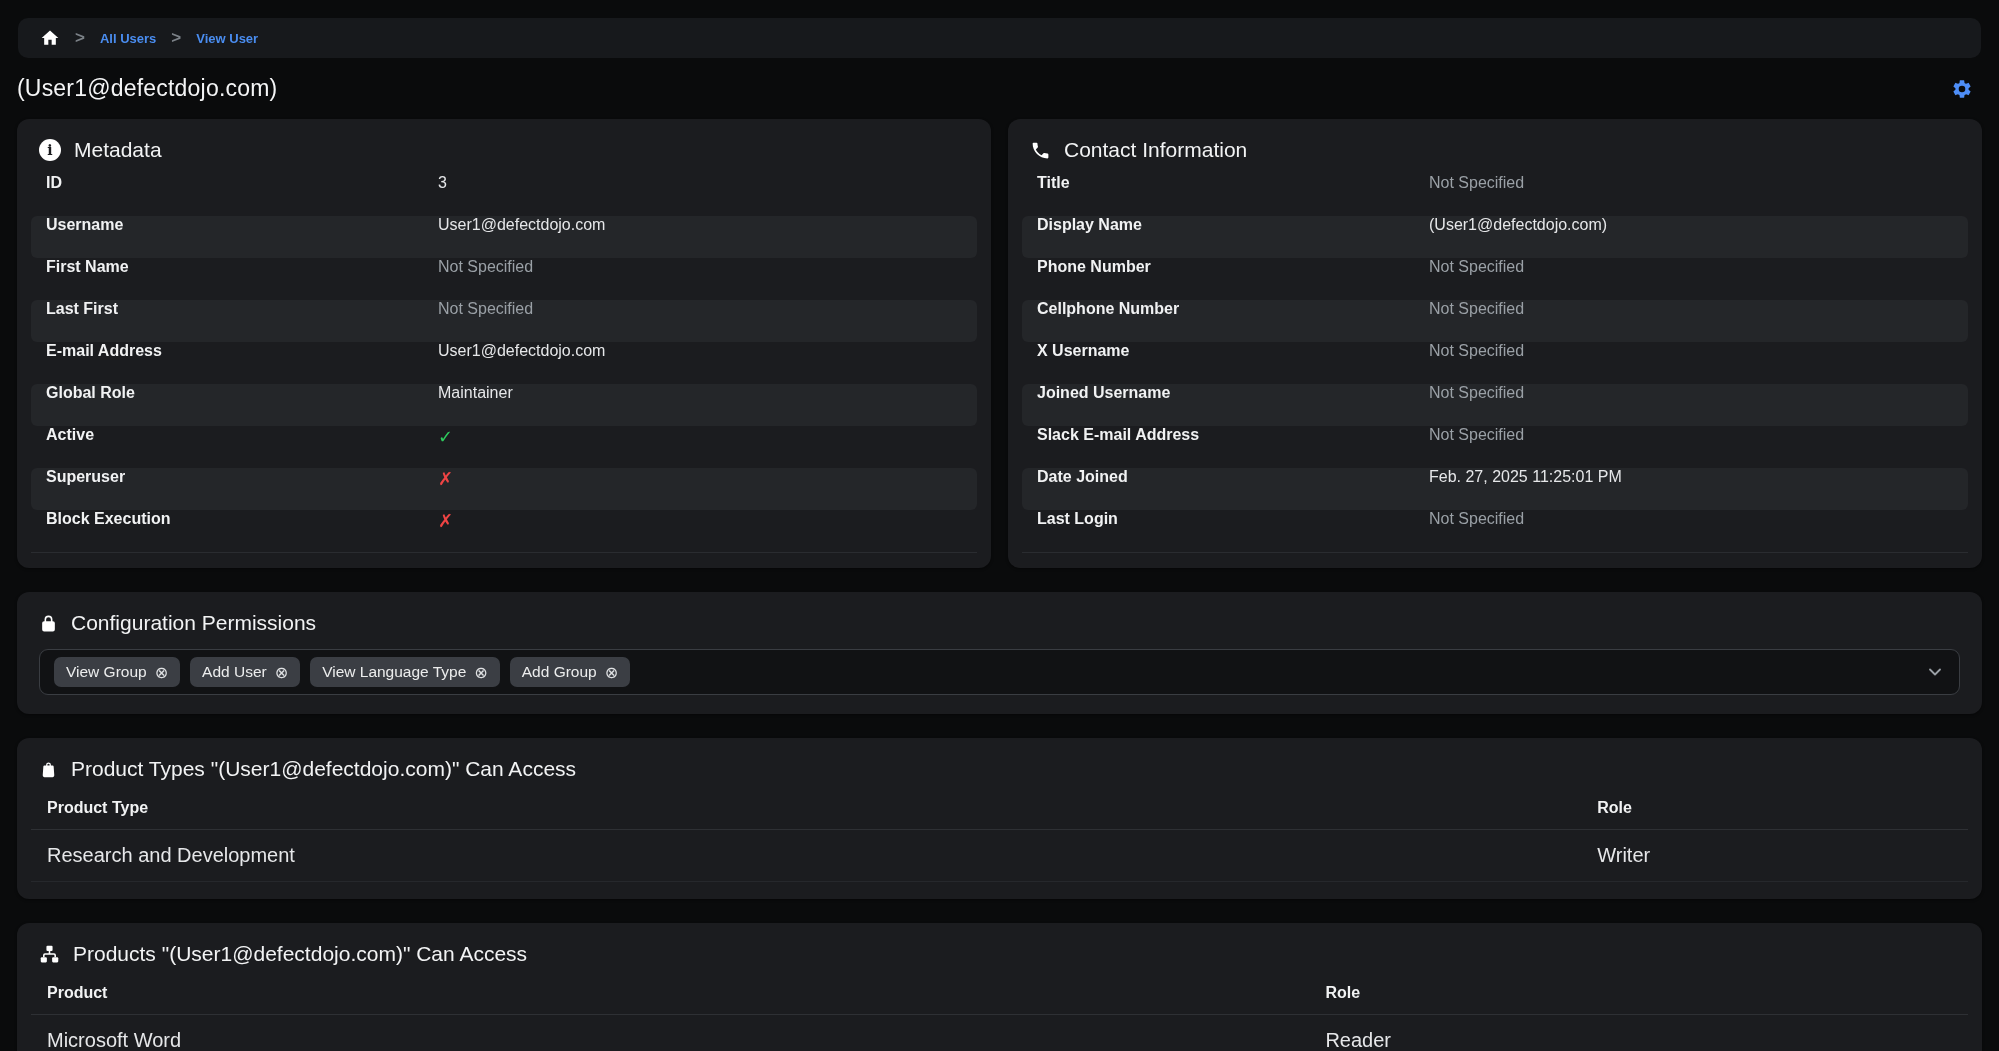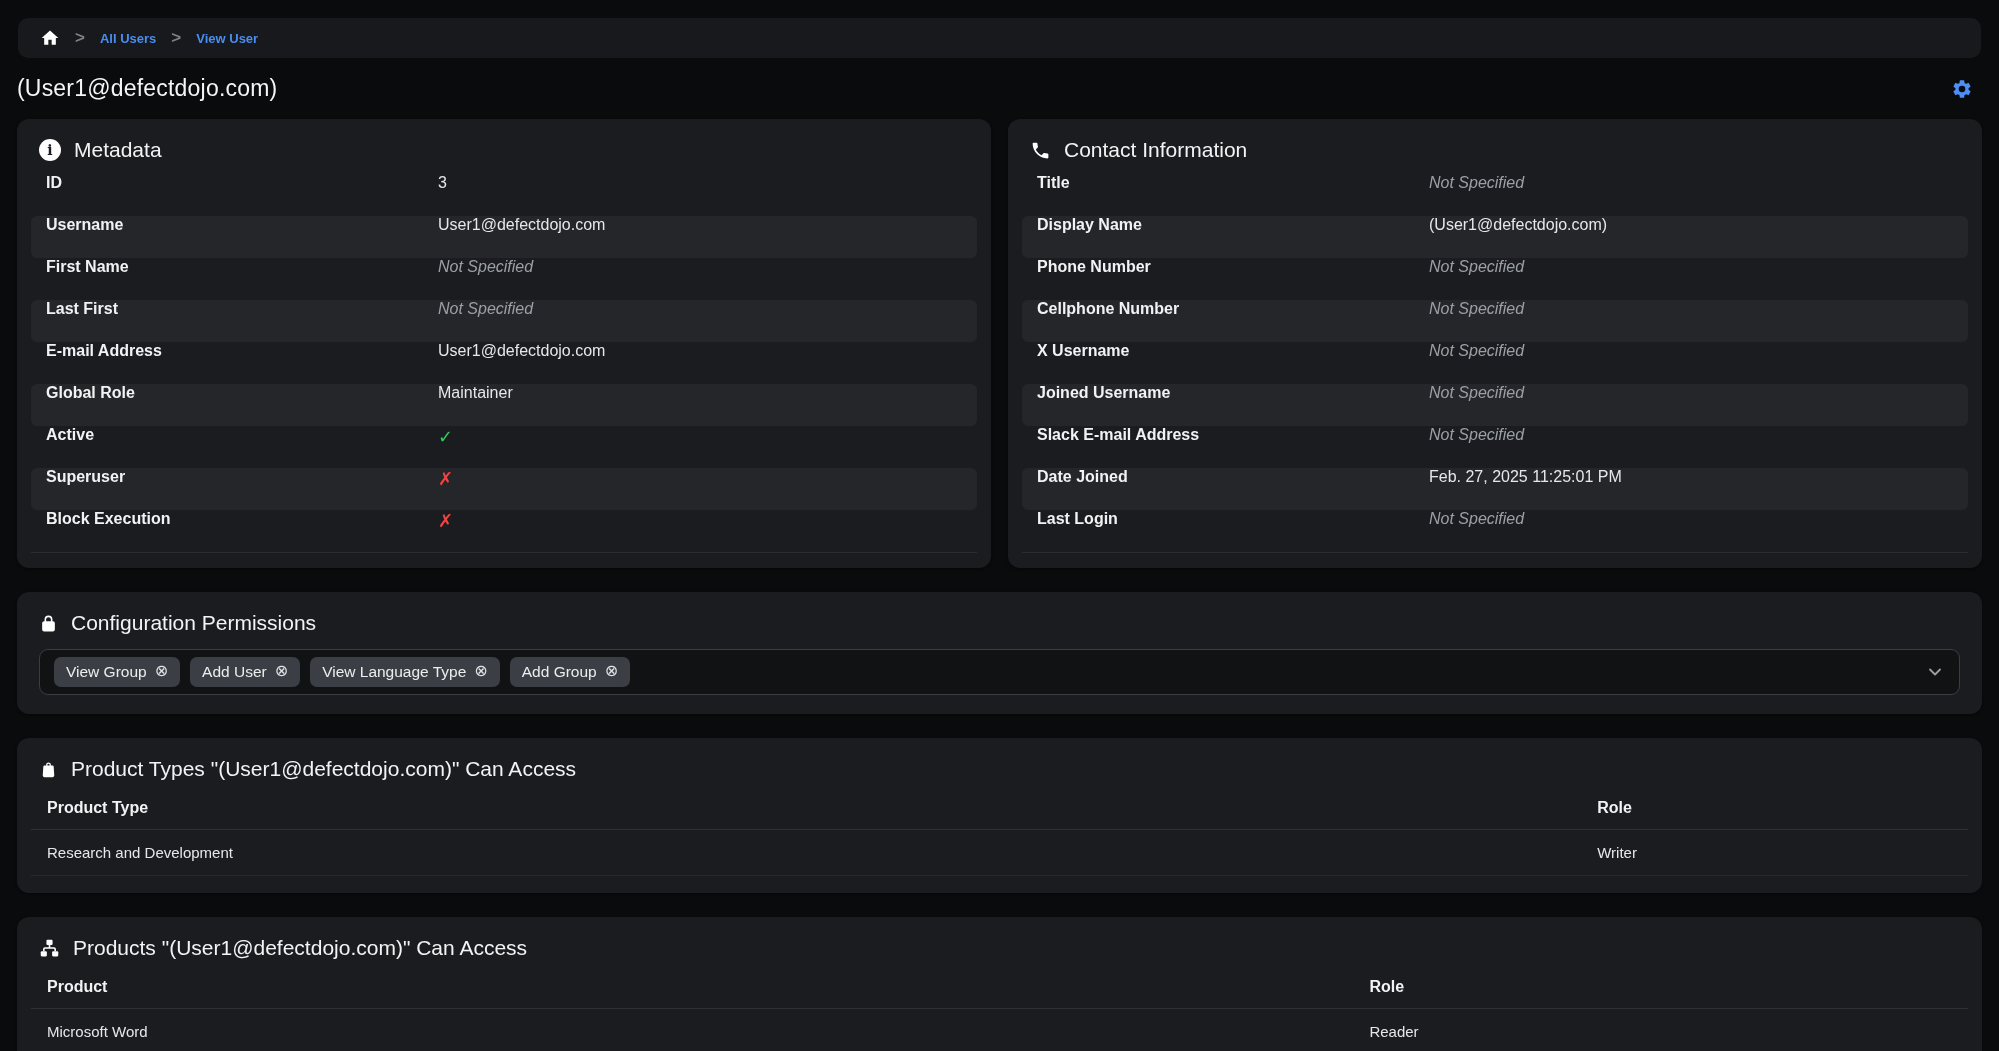--- a/index.html
+++ b/index.html
@@ -58,53 +58,53 @@
   .kv-row {
     display: flex; align-items: flex-start;
     min-height: 42px;
     padding: 0 15px;
     border-radius: 6px;
     font-size: 16px;
   }
   .kv-row:nth-child(even) { background: #242629; }
   .kv-label { width: 392px; flex: 0 0 392px; font-weight: 700; color: #f1f2f3; }
   .kv-value { color: #e6e7e9; }
-  .kv-value.muted { color: #9aa0a6; font-style: italic; }
+  .kv-value.muted { color: #9aa0a6; }
   .kv-value.check { color: #2ecc5e; font-weight: 700; font-size: 18px; }
   .kv-value.cross { color: #ef4444; font-weight: 700; font-size: 18px; }
   
   .perm-select {
     margin: 2px 8px 4px 8px;
     height: 46px;
     background: #111214;
     border: 1px solid #3a3d42;
     border-radius: 9px;
     display: flex; align-items: center;
     gap: 10px;
     padding: 0 14px;
     cursor: pointer;
   }
   .perm-tag {
     background: #3b3e44;
     border-radius: 7px;
     padding: 6px 12px;
-    display: flex; align-items: flex-start; gap: 8px;
+    display: flex; align-items: flex-end; gap: 8px;
     font-size: 15.5px; color: #eceded; white-space: nowrap;
   }
   .tag-x { font-size: 16px; color: #dfe1e3; cursor: pointer; line-height: 1; }
   .select-caret { margin-left: auto; display: flex; }
   
   .acc-table { margin: 0 0 2px 0; }
   .t-row { display: grid; align-items: center; }
   .pt-cols { grid-template-columns: 79% 21%; gap: 20px; }
-  .pr-cols { grid-template-columns: 66% 34%; gap: 44px; }
+  .pr-cols { grid-template-columns: 66% 34%; }
   .t-head .t-cell { font-weight: 700; font-size: 16px; padding: 6px 16px 12px 16px; color: #f1f2f3; }
   .t-head { border-bottom: 1px solid #2e3034; }
   .t-body { border-bottom: 1px solid #26282c; }
-  .t-body .t-cell { font-size: 15px; padding: 14px 16px; color: #e6e7e9; }
+  .t-body .t-cell { font-size: 20px; padding: 14px 16px; color: #e6e7e9; }
   svg { display: block; }
 </style>
 </head>
 <body>
 
 <nav class="breadcrumb-bar">
   <span class="crumb-home">
     <span>
       <svg width="20" height="20" viewBox="0 0 24 24" fill="#ffffff">
           <path d="M10 20v-6h4v6h5v-8h3L12 3 2 12h3v8z"></path>

